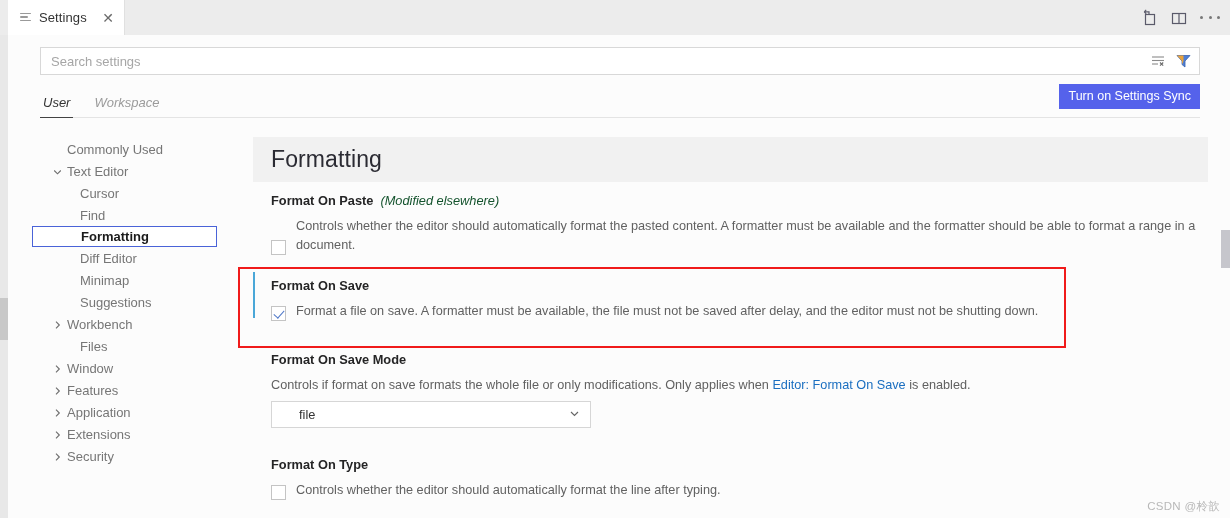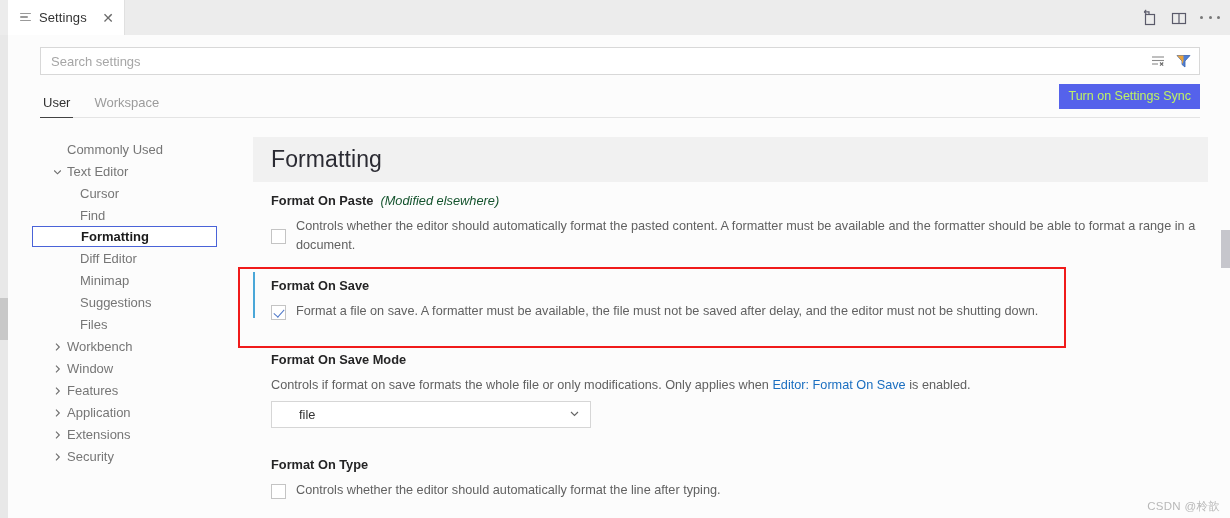--- a/index.html
+++ b/index.html
@@ -91,26 +91,26 @@
   .si { width: 17px; height: 16px; cursor: pointer; }
 
   
   .settings-tabs {
     position: absolute; left: 32px; top: 50px; width: 1160px; height: 33px;
     border-bottom: 1px solid #e4e4e4;
     display: flex; align-items: flex-end; gap: 18px;
   }
   .stab {
     font-size: 13px; color: #9b9b9b; padding: 0 3px 7px 3px; cursor: pointer;
-    border-bottom: 1px solid transparent; margin-bottom: -1px; white-space: nowrap;
+    border-bottom: 1px solid transparent; margin-bottom: -1px; white-space: nowrap; font-style: italic;
   }
   .stab.active { color: #333333; border-bottom: 1px solid #424242; }
   .sync-btn {
     position: absolute; right: 0; bottom: 8px;
-    background: #5562eb; color: #bef264; font-size: 12.5px;
+    background: #5562eb; color: #ffffff; font-size: 12.5px;
     padding: 5px 9px 6px 9px; border: none; cursor: pointer;
     font-family: "Liberation Sans", sans-serif; white-space: nowrap;
     line-height: 1.15;
   }
 
   
   .toc {
     position: absolute; left: 32px; top: 95px; width: 185px; height: 388px;
     padding-top: 8px;
   }
@@ -147,21 +147,21 @@
   .settings-list { position: absolute; left: 20px; top: 52px; width: 960px; }
 
   .setting { position: relative; padding: 11px 0 9px 18px; }
   .setting-title {
     font-size: 12.8px; font-weight: bold; color: #252526; margin-bottom: 9px;
     display: flex; align-items: baseline; gap: 7px;
   }
   .setting-modified-note {
     font-weight: normal; font-style: italic; color: #14532d; font-size: 12.8px;
   }
-  .setting-body { display: flex; align-items: center; gap: 10px; }
+  .setting-body { display: flex; align-items: flex-end; gap: 10px; }
   .setting-desc {
     font-size: 12.7px; color: #616161; line-height: 19px; max-width: 900px;
   }
   .setting-desc .lnk { color: #1a6ec0; cursor: pointer; }
 
   .modified-bar {
     position: absolute; left: 0; top: 8px; width: 2px; height: 46px; background: #4aa7d8;
   }
 
   .cb {
@@ -297,31 +297,31 @@
       </div>
       <div class="toc-item depth1">
         <span>Diff Editor</span>
       </div>
       <div class="toc-item depth1">
         <span>Minimap</span>
       </div>
       <div class="toc-item depth1">
         <span>Suggestions</span>
       </div>
+      <div class="toc-item">
+        <span class="chev">
+          <svg viewBox="0 0 11 11" width="11" height="11" fill="none" stroke="#6f6f6f" stroke-width="1.15">
+            <polyline points="4,2.2 7.3,5.5 4,8.8"></polyline>
+          </svg>
+        </span>
+        <span>Workbench</span>
+      </div>
+
       <div class="toc-item depth1">
         <span>Files</span>
-      </div>
-
-      <div class="toc-item">
-        <span class="chev">
-          <svg viewBox="0 0 11 11" width="11" height="11" fill="none" stroke="#6f6f6f" stroke-width="1.15">
-            <polyline points="4,2.2 7.3,5.5 4,8.8"></polyline>
-          </svg>
-        </span>
-        <span>Workbench</span>
       </div>
       <div class="toc-item">
         <span class="chev">
           <svg viewBox="0 0 11 11" width="11" height="11" fill="none" stroke="#6f6f6f" stroke-width="1.15">
             <polyline points="4,2.2 7.3,5.5 4,8.8"></polyline>
           </svg>
         </span>
         <span>Window</span>
       </div>
       <div class="toc-item">

